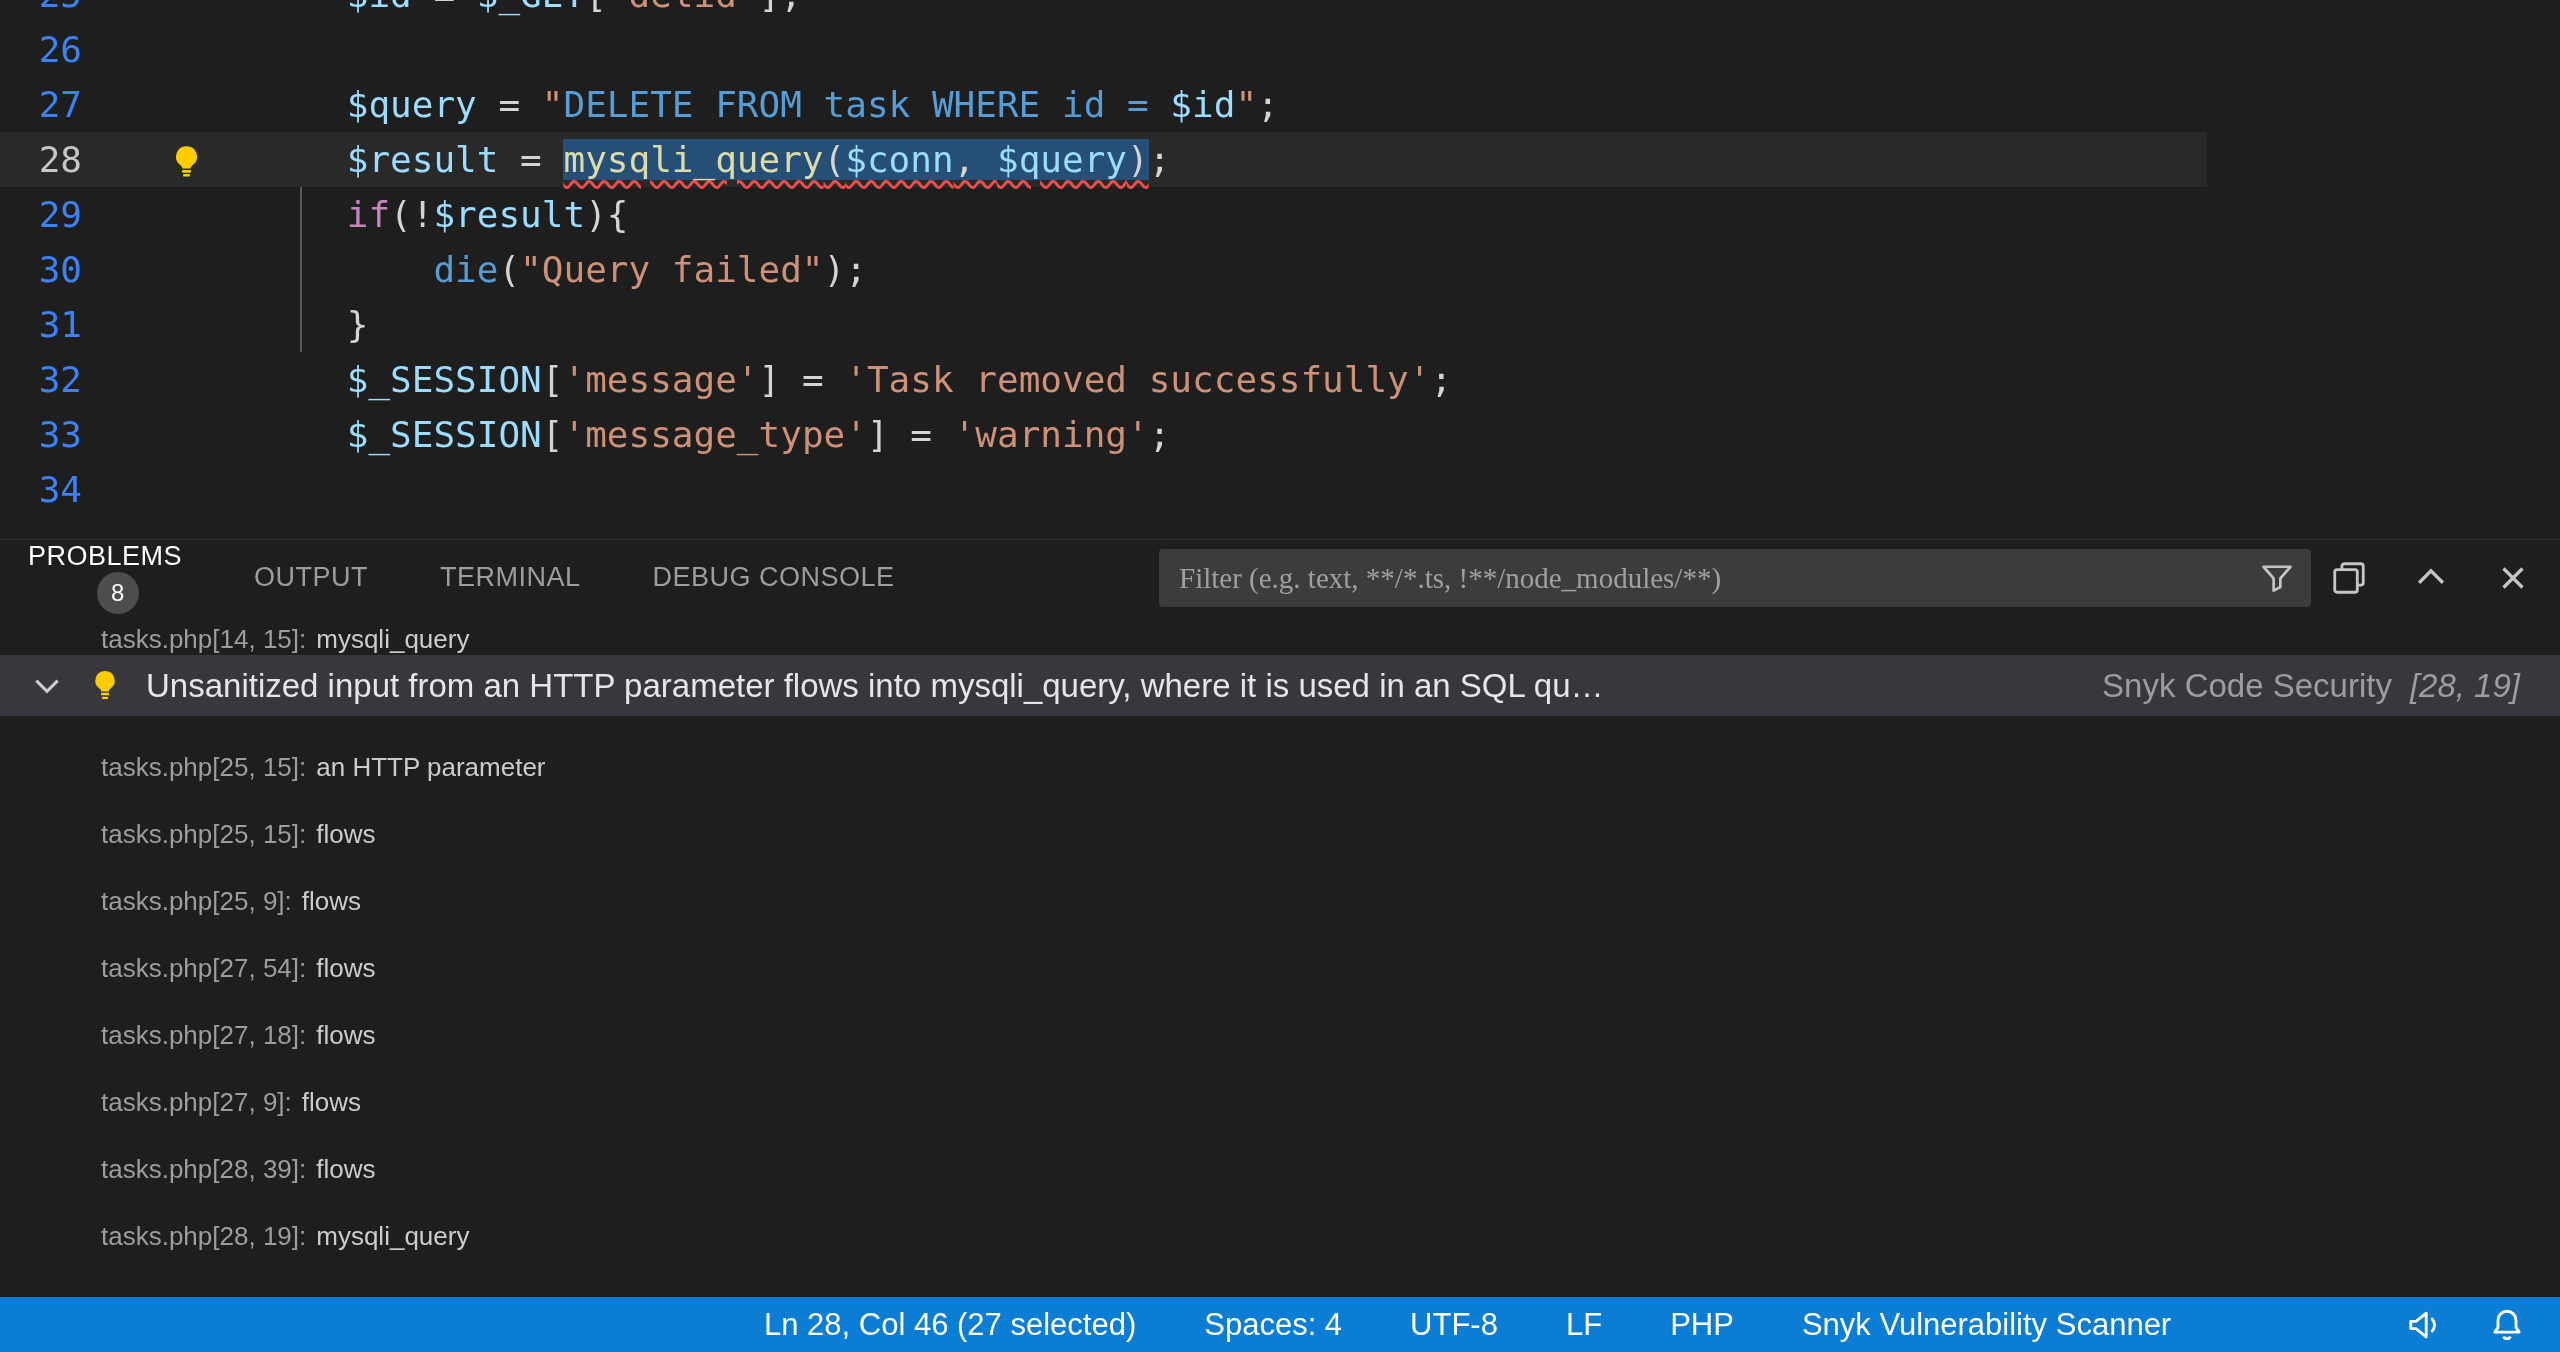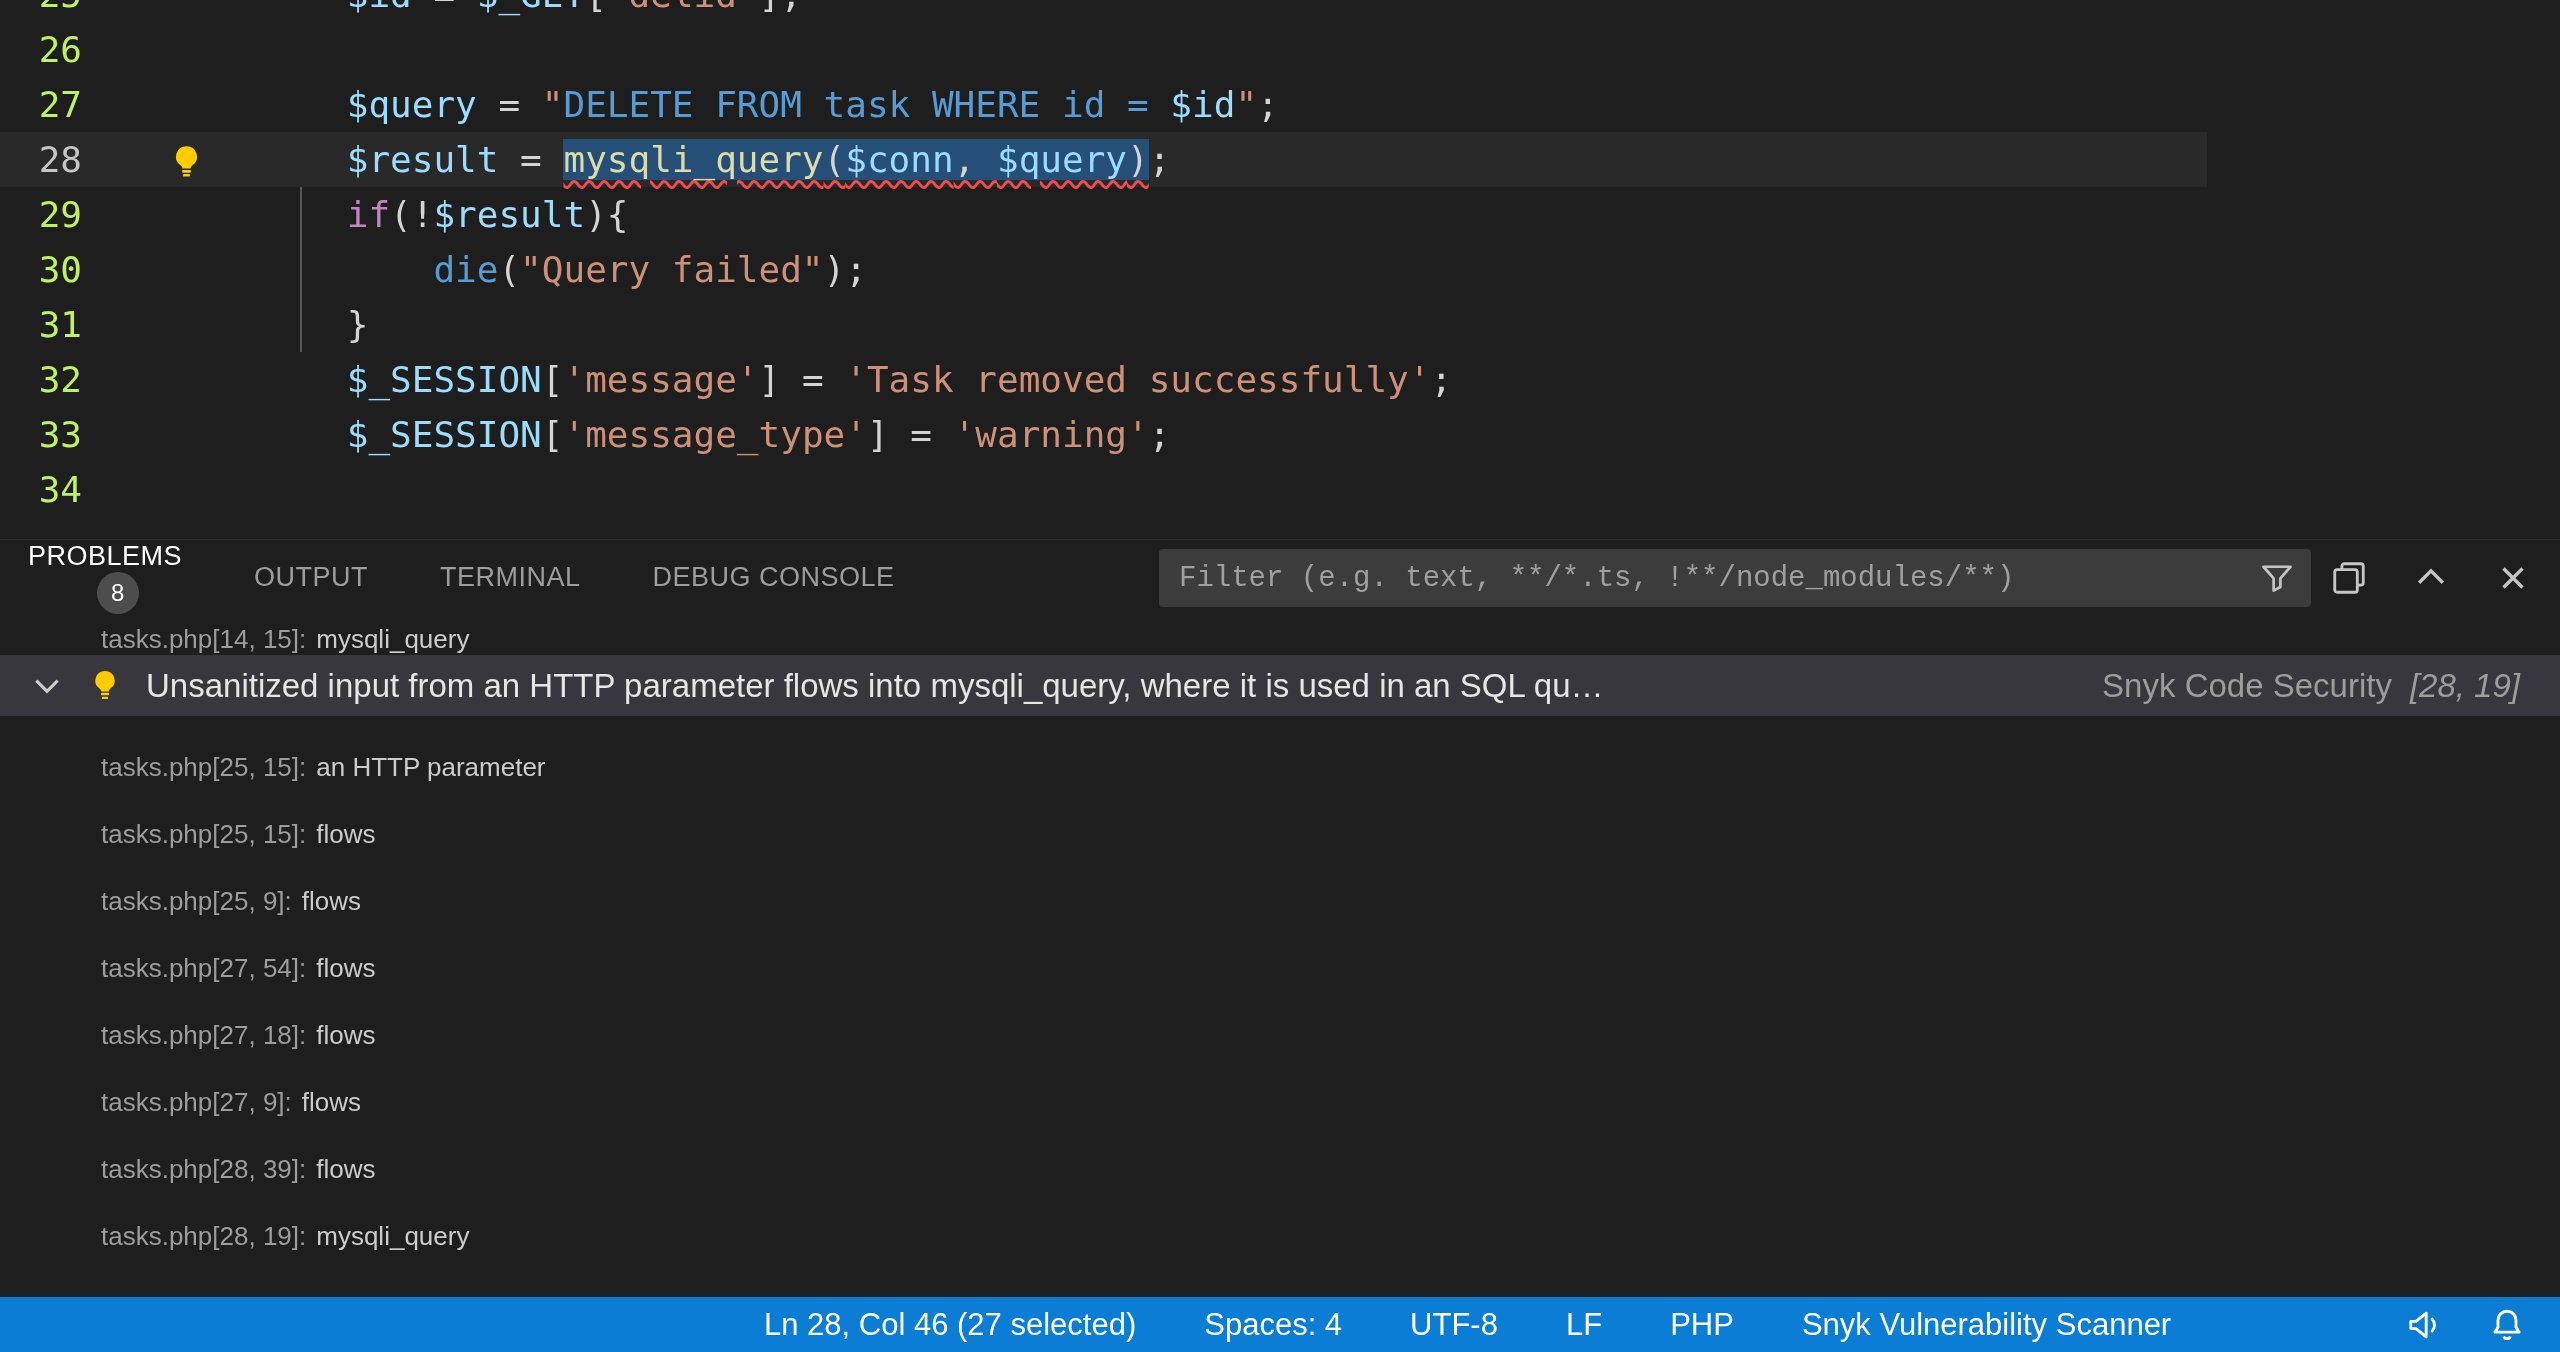--- a/index.html
+++ b/index.html
@@ -7,21 +7,21 @@
   .screen { position:relative; width:2560px; height:1352px; background:#1e1e1e;
             font-family:"Liberation Sans", sans-serif; overflow:hidden; }
 
   
   .editor { position:absolute; top:0; left:0; width:2560px; height:539px; overflow:hidden; }
   #code-rows { position:absolute; top:-33px; left:0; right:0; }
   .code-row { position:relative; height:55px; display:flex;
               font-family:"DejaVu Sans Mono", monospace; font-size:36px; line-height:55px;
               white-space:pre; color:#d4d4d4; }
   .code-row.current { background:linear-gradient(to right, rgba(255,255,255,.05) 0, rgba(255,255,255,.05) 2207px, transparent 2207px); }
-  .line-num { flex:none; width:82px; text-align:right; color:#bef264; }
+  .line-num { flex:none; width:82px; text-align:right; color:#3b82f6; }
   .code-row.current .line-num { color:#c6c6c6; }
   .code-text { margin-left:178px; }
   .tok-var { color:#9CDCFE; } .tok-str { color:#CE9178; } .tok-sql { color:#569CD6; }
   .tok-kw { color:#C586C0; } .tok-func { color:#DCDCAA; } .tok-pun { color:#d4d4d4; }
   .sel { background:#264F78; }
   .sqg { text-decoration-line:underline; text-decoration-style:wavy; text-decoration-color:#f14c4c;
          text-decoration-thickness:2.5px; text-underline-offset:8px; }
   .gutter-bulb { position:absolute; left:168px; top:9px; width:37px; height:37px; }
   .indent-guide { position:absolute; left:300px; top:220px; width:2px; height:165px; background:#585858; }
 
@@ -30,21 +30,21 @@
            background:#1e1e1e; border-top:1px solid #2e2e2e; overflow:hidden; }
   .panel-header { position:relative; height:75px; display:flex; align-items:center; }
   .tabs { display:flex; align-items:center; margin-left:28px; gap:72px; }
   .tab { font-size:27px; color:#9d9d9d; letter-spacing:.5px; display:flex; align-items:center; cursor:default;flex-direction:column; }
   .tab.active { color:#ffffff; }
   .badge { margin-left:26px; min-width:42px; height:42px; border-radius:21px; background:#4d4d4d;
            color:#fff; font-size:24px; display:flex; align-items:center; justify-content:center; padding:0 6px; }
   .filter-box { position:absolute; left:1159px; top:9px; width:1152px; height:58px;
                 background:#3c3c3c; border-radius:4px; display:flex; align-items:center; }
   .filter-box input { flex:1; background:transparent; border:none; outline:none; color:#dddddd;
-                      font-size:29px; padding:0 66px 0 20px; font-family:Liberation Mono, monospace; }
+                      font-size:29px; padding:0 66px 0 20px; font-family:Liberation Serif, serif; }
   .filter-box input::placeholder { color:#a0a0a0; }
   .filter-funnel { position:absolute; right:16px; top:11px; width:36px; height:36px; }
   .panel-actions { position:absolute; right:28px; top:0; height:75px; display:flex; align-items:center; gap:44px; }
   .icon-btn { width:38px; height:38px; display:flex; align-items:center; justify-content:center; }
 
   
   .problems-list { position:relative; }
   .p-row { height:67px; display:flex; align-items:flex-end; font-size:26px; color:#ccc;
            padding-left:101px; white-space:nowrap; }
   .p-row.clipped { margin-top:-27px; }

